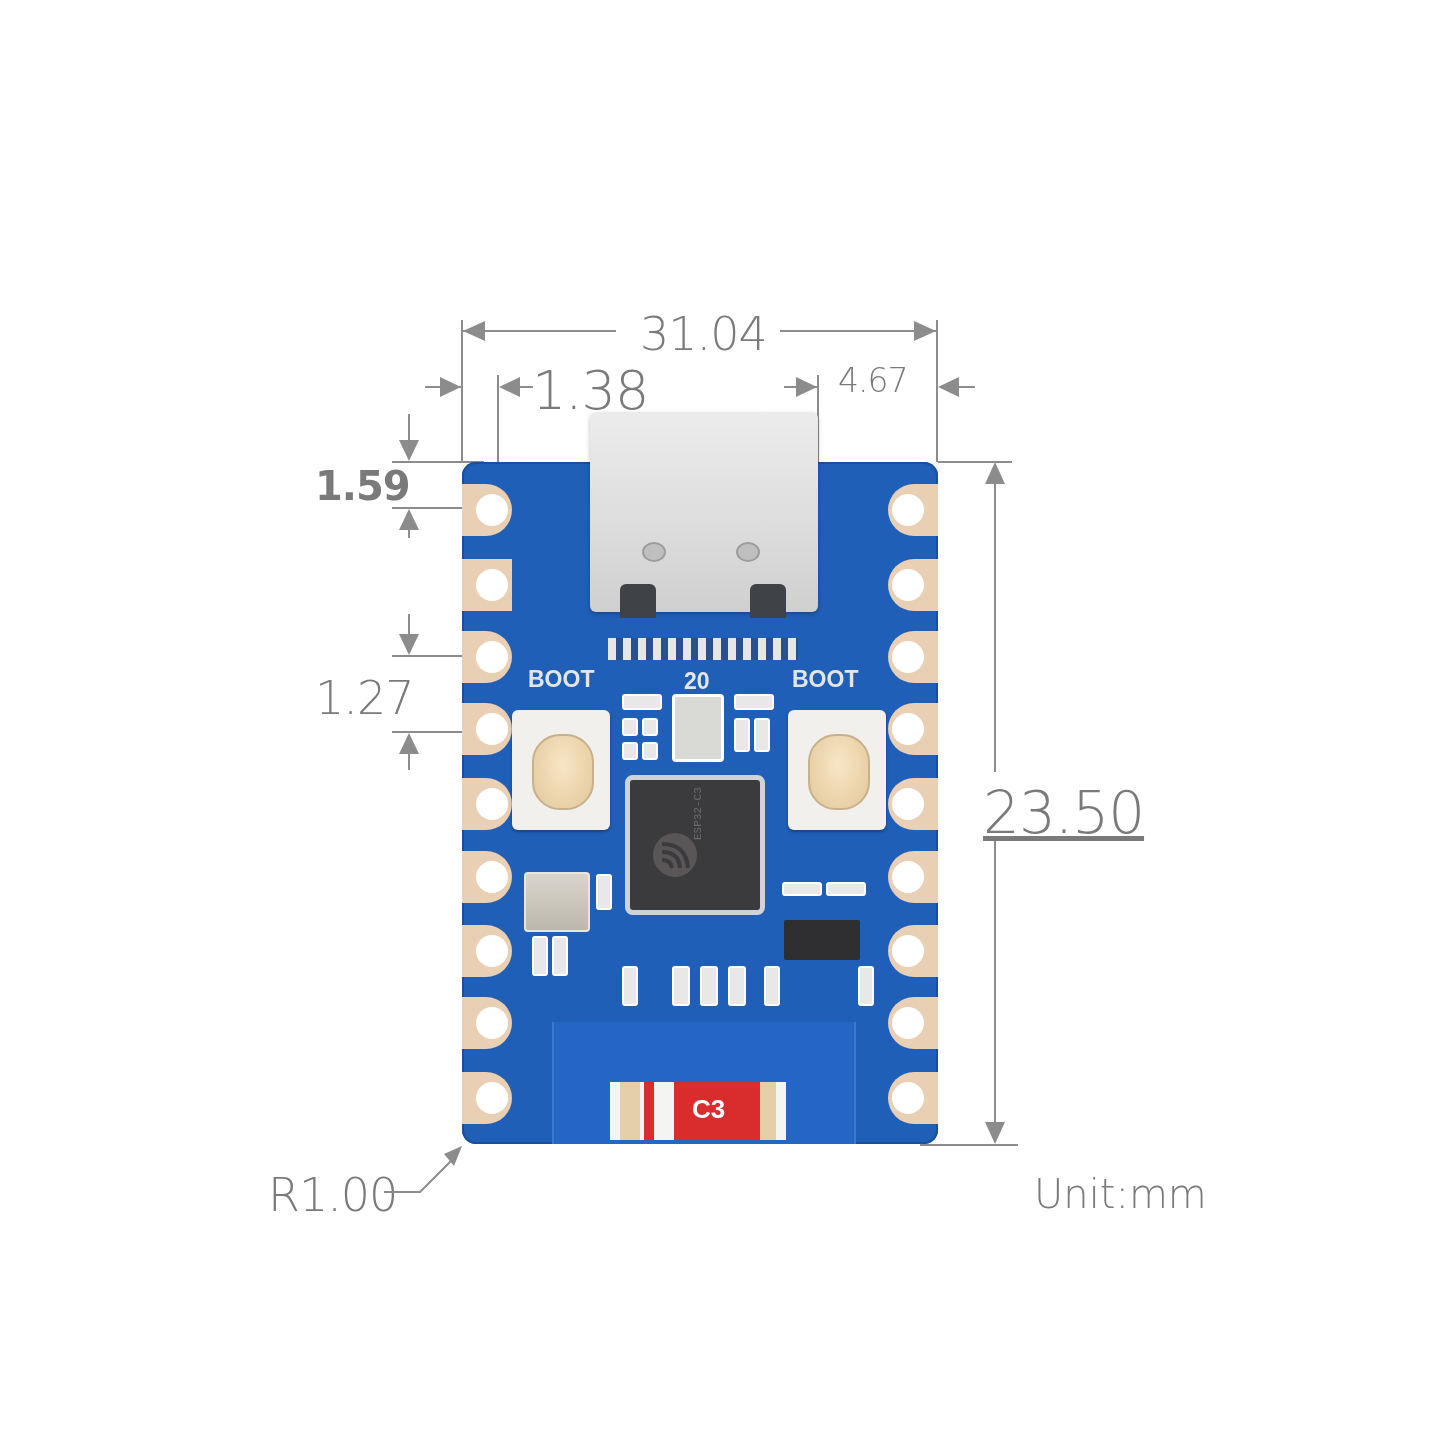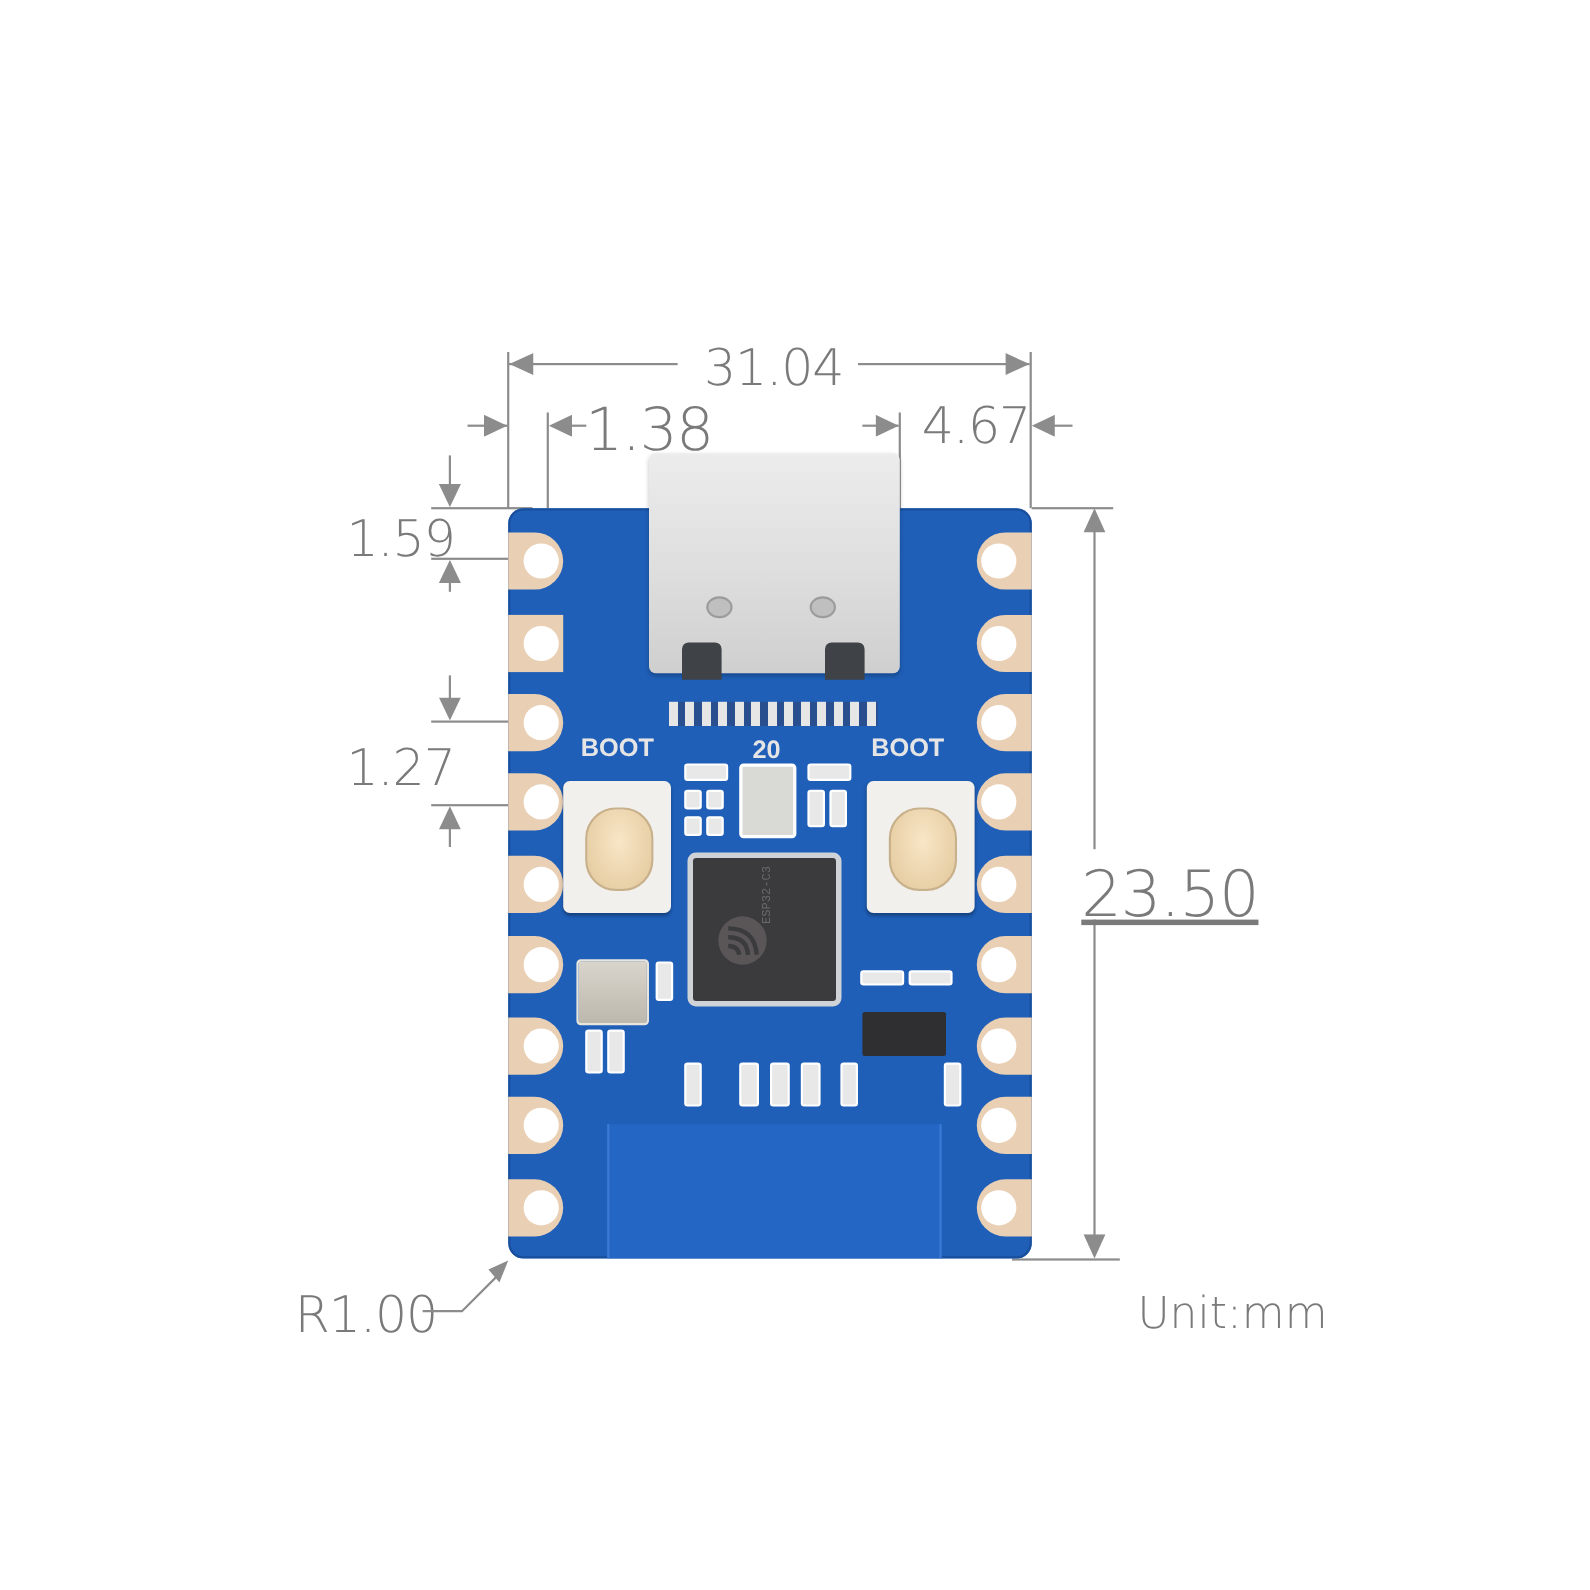--- a/index.html
+++ b/index.html
@@ -64,35 +64,35 @@
 <div>
   <div class="line" style="left:817px;top:375px;width:2px;height:87px;"></div>
   <div class="line" style="left:784px;top:386px;width:33px;height:2px;"></div>
   <svg style="position:absolute;left:796px;top:377px" width="21" height="20">
       <polygon points="21,10 0,0 0,20" fill="#8c8c8c"></polygon>
     </svg>
   <svg style="position:absolute;left:938px;top:377px" width="21" height="20">
       <polygon points="0,10 21,0 21,20" fill="#8c8c8c"></polygon>
     </svg>
   <div class="line" style="left:955px;top:386px;width:20px;height:2px;"></div>
-  <div class="dim-text" style="left:838px;top:364px;font-size:46px;">4.67</div>
+  <div class="dim-text" style="left:838px;top:364px;font-size:33px;">4.67</div>
 </div>
 
 <div>
   <div class="line" style="left:392px;top:461px;width:92px;height:2px;"></div>
   <div class="line" style="left:392px;top:507px;width:84px;height:2px;"></div>
   <div class="line" style="left:408px;top:414px;width:2px;height:30px;"></div>
   <svg style="position:absolute;left:399px;top:440px" width="20" height="21">
       <polygon points="10,21 0,0 20,0" fill="#8c8c8c"></polygon>
     </svg>
   <svg style="position:absolute;left:399px;top:509px" width="20" height="21">
       <polygon points="10,0 0,21 20,21" fill="#8c8c8c"></polygon>
     </svg>
   <div class="line" style="left:408px;top:528px;width:2px;height:10px;"></div>
-  <div class="dim-text" style="left:315px;top:466px;font-size:46px;">1.59</div>
+  <div class="dim-text" style="left:315px;top:466px;font-size:40px;font-weight:bold;">1.59</div>
 </div>
 
 <div>
   <div class="line" style="left:392px;top:655px;width:84px;height:2px;"></div>
   <div class="line" style="left:392px;top:731px;width:84px;height:2px;"></div>
   <div class="line" style="left:408px;top:614px;width:2px;height:22px;"></div>
   <svg style="position:absolute;left:399px;top:634px" width="20" height="21">
       <polygon points="10,21 0,0 20,0" fill="#8c8c8c"></polygon>
     </svg>
   <svg style="position:absolute;left:399px;top:733px" width="20" height="21">
@@ -227,20 +227,27 @@
   <div class="smd" style="left:210px;top:504px;width:14px;height:36px;"></div>
   <div class="smd" style="left:238px;top:504px;width:14px;height:36px;"></div>
   <div class="smd" style="left:266px;top:504px;width:14px;height:36px;"></div>
   <div class="smd" style="left:302px;top:504px;width:12px;height:36px;"></div>
   <div class="smd" style="left:396px;top:504px;width:12px;height:36px;"></div>
 
   <div class="smd" style="left:320px;top:420px;width:36px;height:10px;"></div>
   <div class="smd" style="left:364px;top:420px;width:36px;height:10px;"></div>
   <div class="chip" style="left:322px;top:458px;width:76px;height:40px;background:#2f2f31;border-radius:2px;"></div>
 
+  <div style="position:absolute;left:148px;top:620px;width:176px;height:58px;background:#f4f4f2;">
+    <div style="position:absolute;left:10px;top:0;width:20px;height:58px;background:#e4cfa8;"></div>
+    <div style="position:absolute;left:34px;top:0;width:10px;height:58px;background:#d92c2c;"></div>
+    <div style="position:absolute;left:64px;top:0;width:86px;height:58px;background:#d92c2c;"></div>
+    <div style="position:absolute;left:82px;top:12px;color:#ffffff;font-weight:bold;font-size:26px;font-family:'Liberation Sans', sans-serif;">C3</div>
+    <div style="position:absolute;left:150px;top:0;width:16px;height:58px;background:#e4cfa8;"></div>
+  </div>
 </div>
 
 <div class="usb">
   <div style="position:absolute;left:52px;top:130px;width:20px;height:16px;border-radius:50%;background:#bfbfbf;border:2px solid #9c9c9c;"></div>
   <div style="position:absolute;left:146px;top:130px;width:20px;height:16px;border-radius:50%;background:#bfbfbf;border:2px solid #9c9c9c;"></div>
   <div class="usb-tab" style="left:30px;border-radius:6px 6px 0 0;"></div>
   <div class="usb-tab" style="left:160px;border-radius:6px 6px 0 0;"></div>
 </div>
 
 <div style="position:absolute;left:608px;top:638px;width:190px;height:22px;background:repeating-linear-gradient(90deg,#e6e6e6 0 8px,#2a4f8e 8px 15px);"></div>

